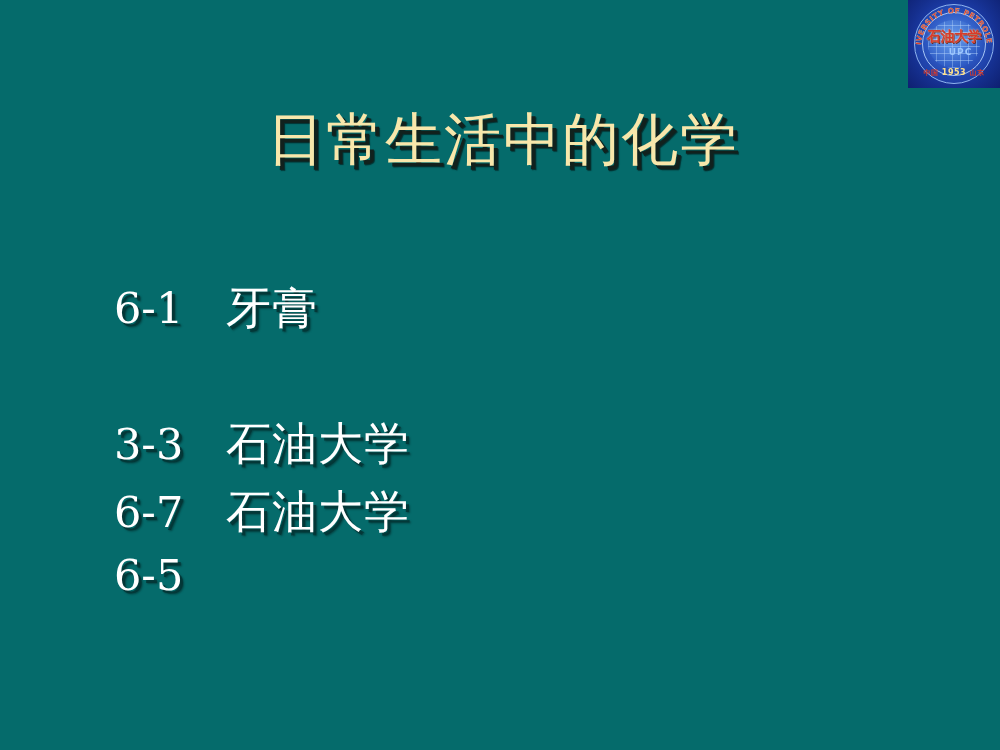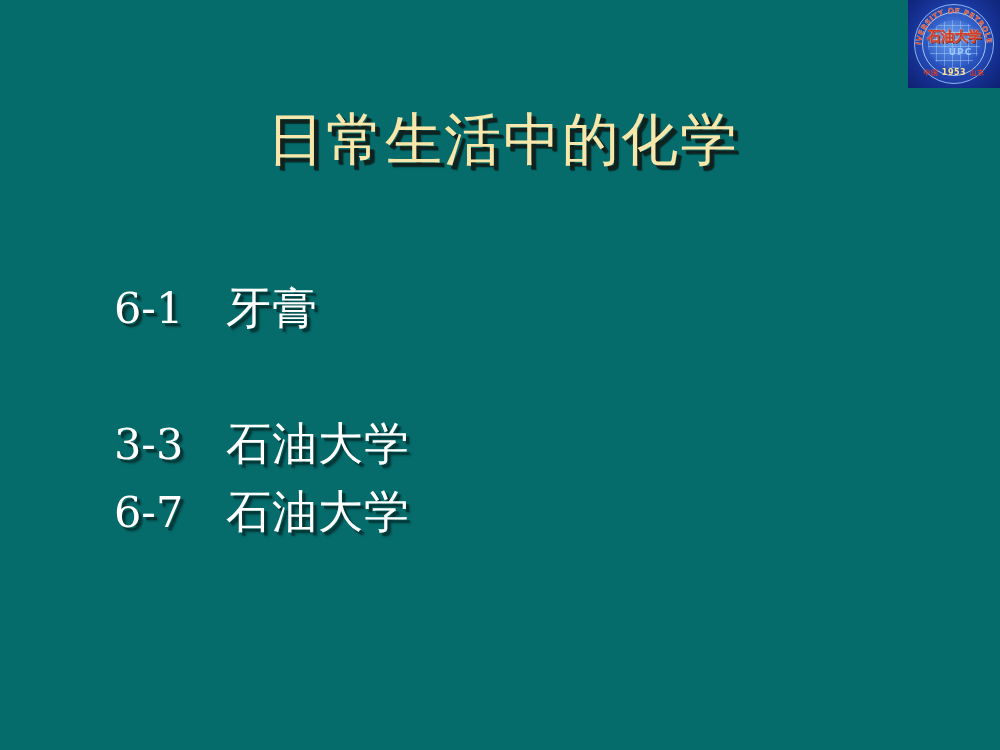--- a/index.html
+++ b/index.html
@@ -180,20 +180,21 @@
       <span class="line-num">3-3</span>
       <span class="line-text">石油大学</span>
     </div>
 
     <div class="body-line">
       <span class="line-num">6-7</span>
       <span class="line-text">石油大学</span>
     </div>
 
     <div class="body-line">
+      <span class="line-num">6-5</span>
     </div>
 
   </div>
 
   <div id="logo">
     <div class="ring-outer"></div>
     <div class="ring-inner"></div>
     <div class="globe"></div>
 
     <svg class="arc-text" viewBox="0 0 80 80">

